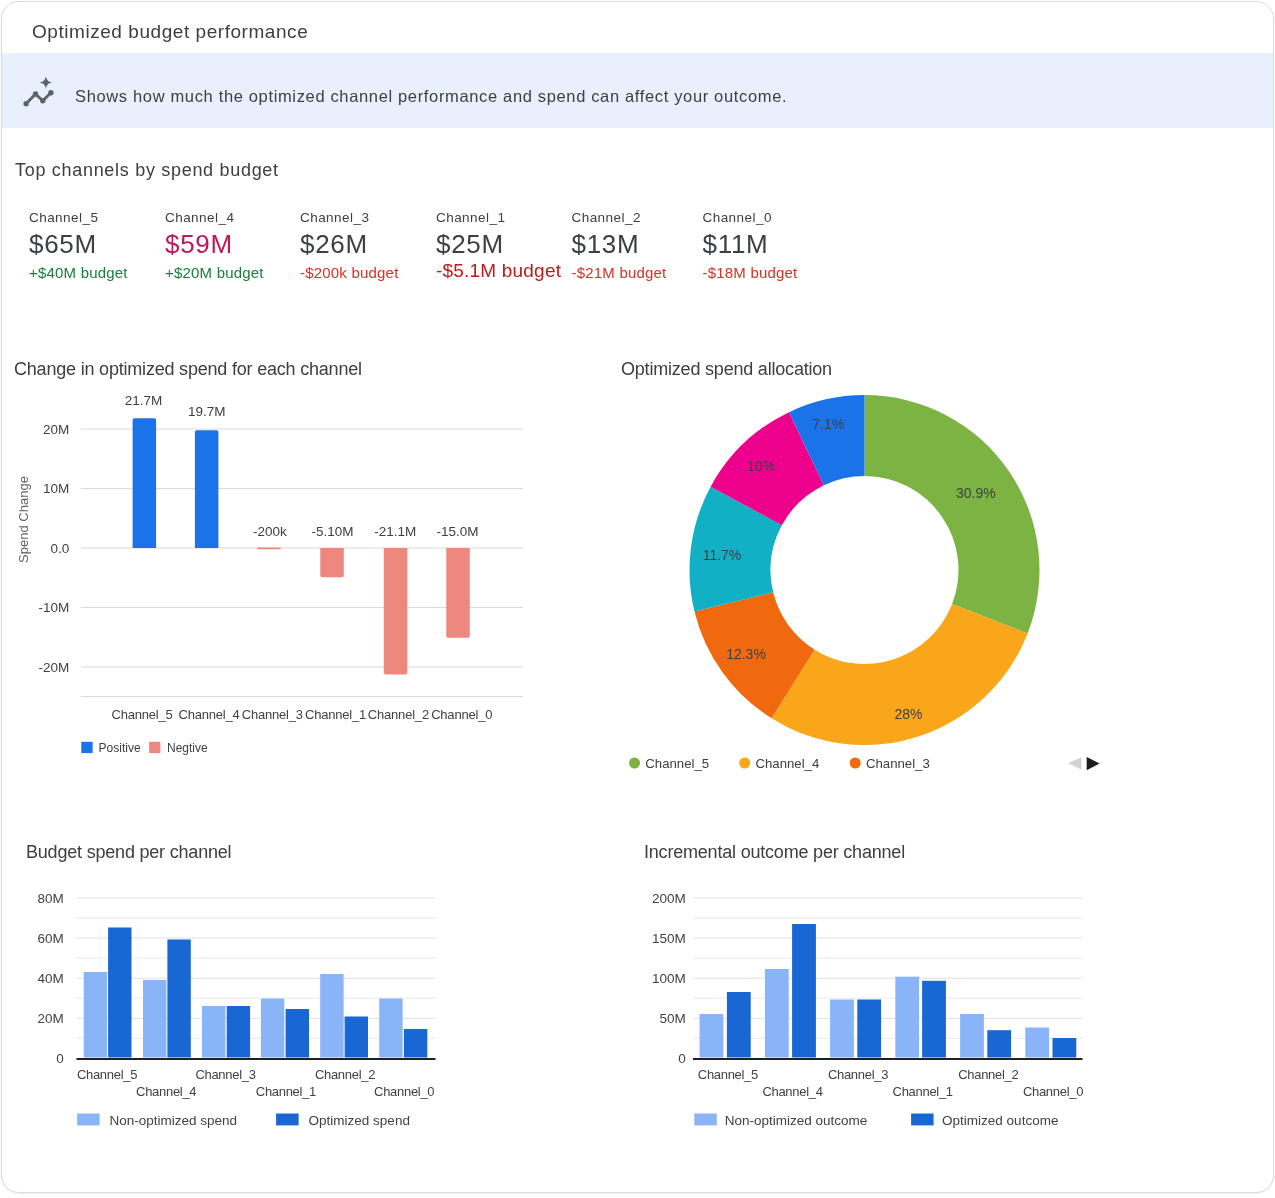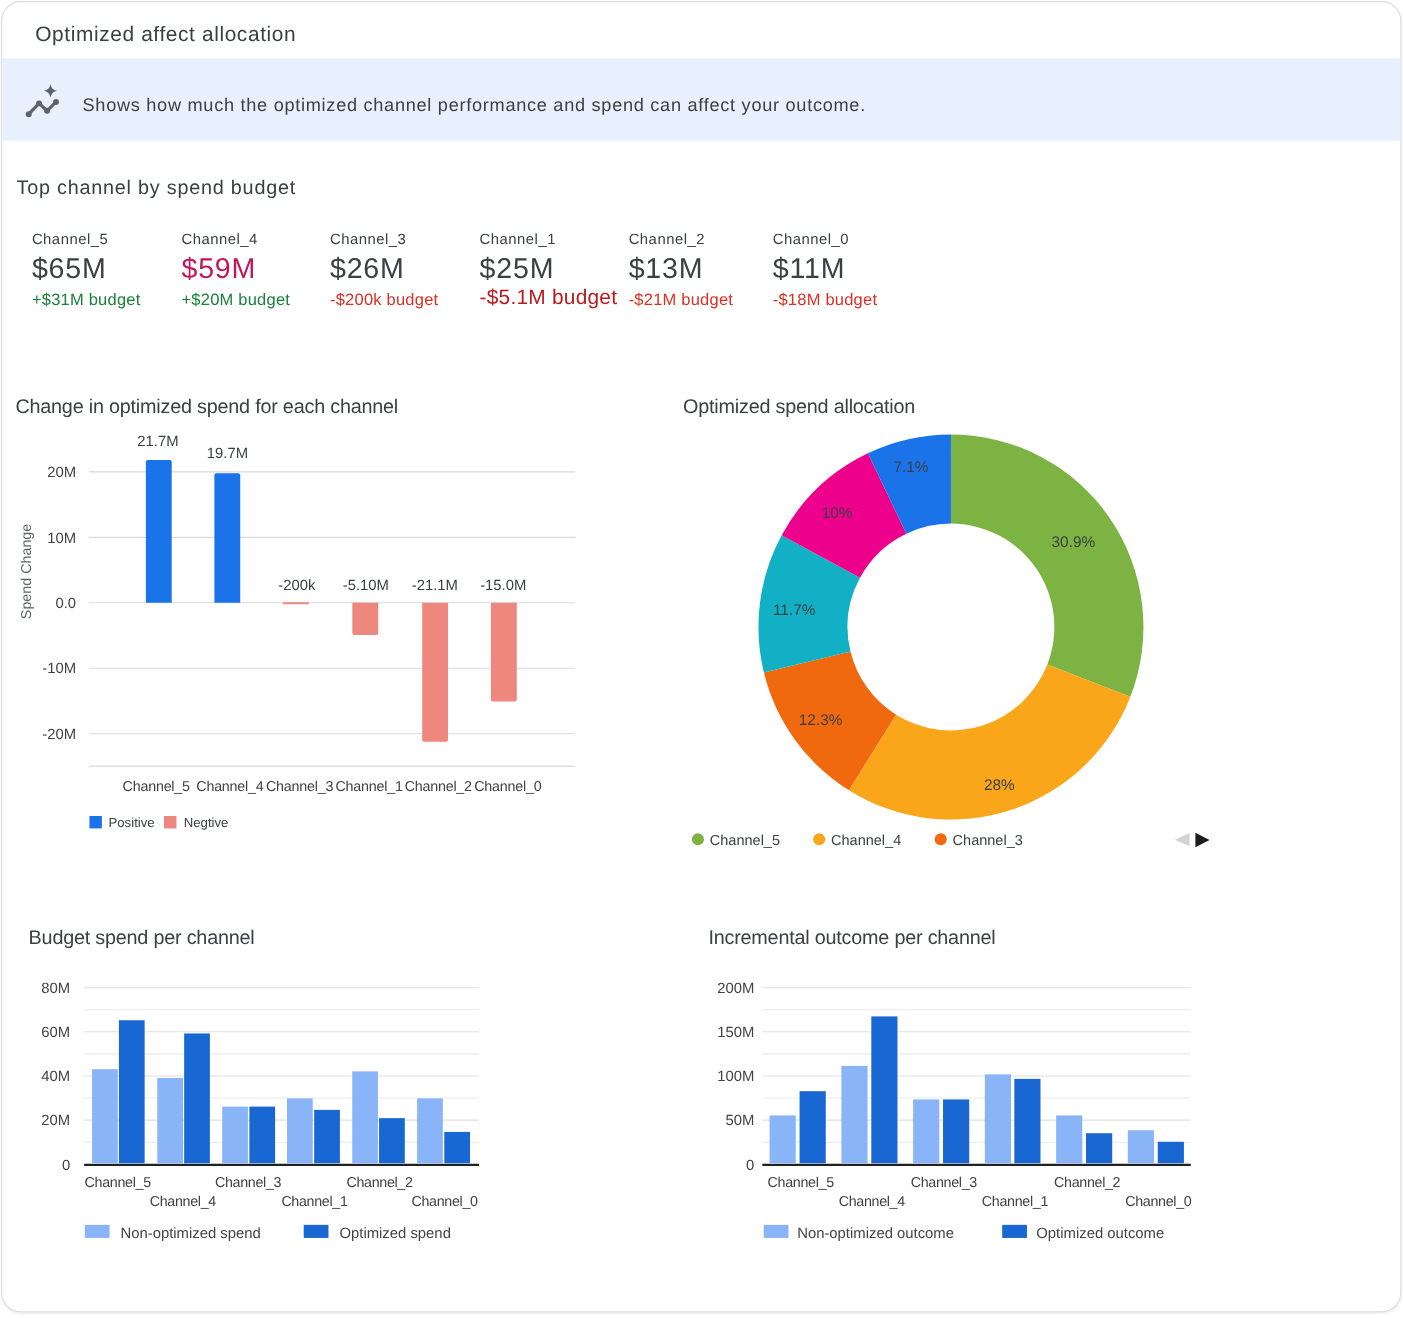--- a/index.html
+++ b/index.html
@@ -2,38 +2,38 @@
 <html><head>
 <meta charset="utf-8">
 <style>
 html,body{margin:0;padding:0;background:#fff;}
 body{width:1275px;height:1198px;position:relative;font-family:"Liberation Sans",sans-serif;-webkit-font-smoothing:antialiased;}
 .abs{position:absolute;}
 </style>
 </head>
 <body>
 <div class="abs" style="left:1px;top:1px;width:1271px;height:1190px;background:#fff;border:1px solid #dadce0;border-radius:18px;box-shadow:0 1px 2px rgba(60,64,67,.08);"></div>
-<div class="abs" style="left:32px;top:21px;font-size:19px;color:#3c4043;letter-spacing:0.55px;">Optimized affect allocation</div>
+<div class="abs" style="left:32px;top:21px;font-size:19px;color:#3c4043;letter-spacing:0.55px;">Optimized budget performance</div>
 <div class="abs" style="left:2px;top:53px;width:1271px;height:75px;background:#e8f0fe;"></div>
 <svg style="position:absolute;left:22px;top:76px;" width="34" height="34" viewBox="0 0 34 34">
 <g fill="none" stroke="#5f6368" stroke-width="2.9" stroke-linecap="round" stroke-linejoin="round">
 <path d="M4.1 27.8 L13.5 18 L20.8 24.7 L28.9 16.7"></path>
 </g>
 <circle cx="4.1" cy="27.8" r="2.7" fill="#5f6368"></circle>
 <circle cx="13.5" cy="18" r="2.7" fill="#5f6368"></circle>
 <circle cx="20.8" cy="24.7" r="2.7" fill="#5f6368"></circle>
 <circle cx="28.9" cy="16.7" r="2.7" fill="#5f6368"></circle>
 <path d="M23.9 0.6 C25.0 4.5 26.0 5.5 29.9 6.6 C26.0 7.7 25.0 8.7 23.9 12.6 C22.8 8.7 21.8 7.7 17.9 6.6 C21.8 5.5 22.8 4.5 23.9 0.6 Z" fill="#5f6368"></path>
 </svg>
 <div class="abs" style="left:75px;top:87px;font-size:16.5px;color:#3c4043;letter-spacing:0.65px;">Shows how much the optimized channel performance and spend can affect your outcome.</div>
-<div class="abs" style="left:15px;top:160px;font-size:18px;color:#3c4043;letter-spacing:0.7px;">Top channel by spend budget</div>
+<div class="abs" style="left:15px;top:160px;font-size:18px;color:#3c4043;letter-spacing:0.7px;">Top channels by spend budget</div>
 <div style="position:absolute;left:29px;top:210px;">
 <div style="font-size:13.5px;color:#3c4043;letter-spacing:0.45px;">Channel_5</div>
 <div style="font-size:26px;color:#3c4043;margin-top:4px;letter-spacing:0.7px;">$65M</div>
-<div style="font-size:15px;color:#188038;margin-top:4px;letter-spacing:0.2px;">+$31M budget</div>
+<div style="font-size:15px;color:#188038;margin-top:4px;letter-spacing:0.2px;">+$40M budget</div>
 </div>
 <div style="position:absolute;left:165px;top:210px;">
 <div style="font-size:13.5px;color:#3c4043;letter-spacing:0.45px;">Channel_4</div>
 <div style="font-size:26px;color:#be185d;margin-top:4px;letter-spacing:0.7px;">$59M</div>
 <div style="font-size:15px;color:#188038;margin-top:4px;letter-spacing:0.2px;">+$20M budget</div>
 </div>
 <div style="position:absolute;left:300px;top:210px;">
 <div style="font-size:13.5px;color:#3c4043;letter-spacing:0.45px;">Channel_3</div>
 <div style="font-size:26px;color:#3c4043;margin-top:4px;letter-spacing:0.7px;">$26M</div>
 <div style="font-size:15px;color:#D93025;margin-top:4px;letter-spacing:0.2px;">-$200k budget</div>

